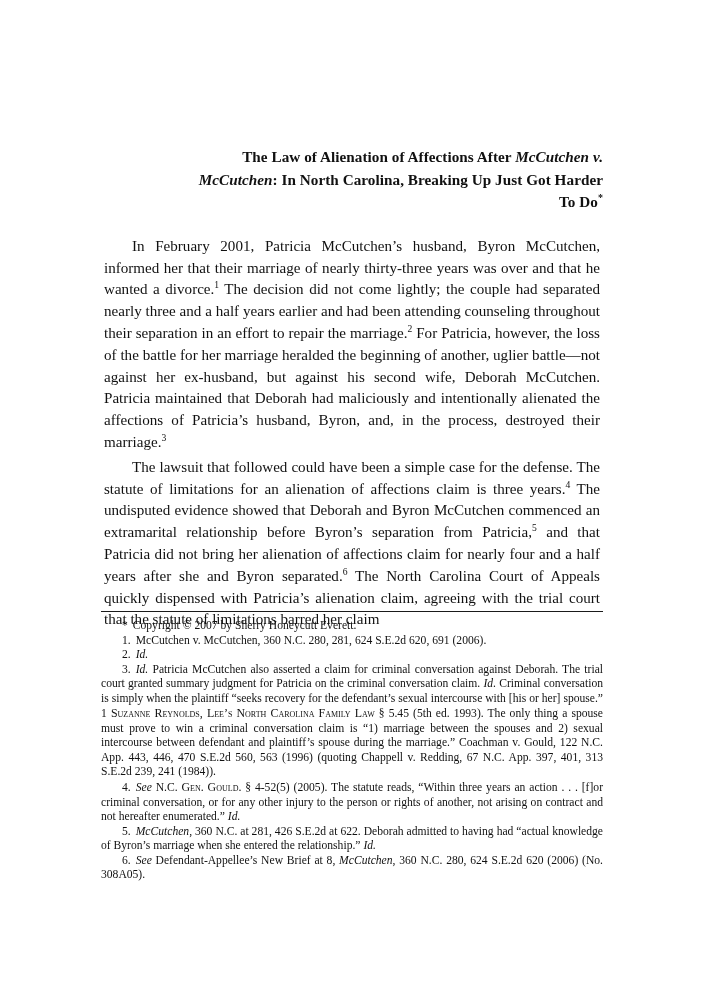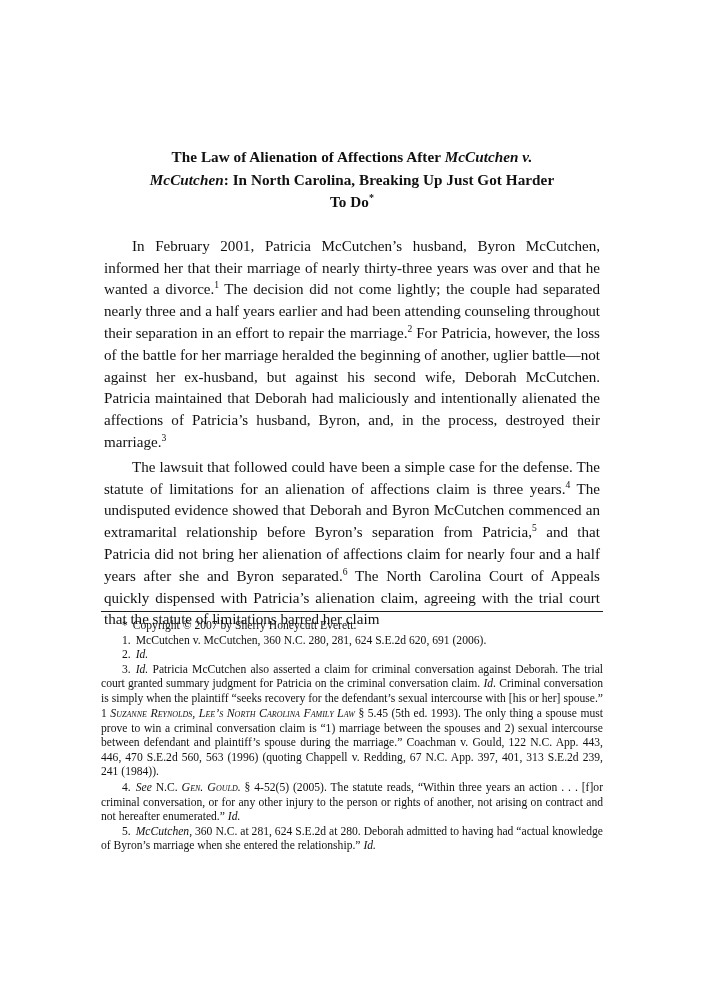--- a/index.html
+++ b/index.html
@@ -21,21 +21,21 @@
     left: 101px;
     top: 146px;
     width: 502px;
   }
 
   
   .article-title {
     font-size: 15.2px;
     font-weight: bold;
     line-height: 22.6px;
-    text-align: center;
+    text-align: right;
     margin: 0 0 0 0;
     letter-spacing: 0.05px;
   }
   .article-title i { font-style: italic; }
   .title-star {
     font-size: 10px;
     vertical-align: super;
     line-height: 0;
   }
 
@@ -82,21 +82,20 @@
     text-indent: 21px;
     hyphens: none;
   }
   .fn-item i { font-style: italic; font-family: Liberation Serif, serif; }
   .fn-num {
     font-style: normal;
   }
   .sc {
     font-variant: small-caps;
     font-size: 11.9px;
-    font-style: italic;
   }
   .fn-sep { display: inline-block; width: 5px; }
 </style>
 </head>
 <body>
 
 <div class="page">
 
   <div class="content">
 
@@ -116,16 +115,17 @@
   </div>
 
   <div class="fn-rule"></div>
 
   <div class="footnotes">
       <p class="fn-item"><span class="fn-num">*</span><span class="fn-sep"></span><span>Copyright © 2007 by Sherry Honeycutt Everett.</span></p>
       <p class="fn-item"><span class="fn-num">1.</span><span class="fn-sep"></span><span>McCutchen v. McCutchen, 360 N.C. 280, 281, 624 S.E.2d 620, 691 (2006).</span></p>
       <p class="fn-item"><span class="fn-num">2.</span><span class="fn-sep"></span><i>Id.</i></p>
       <p class="fn-item"><span class="fn-num">3.</span><span class="fn-sep"></span><i>Id.</i><span>  Patricia McCutchen also asserted a claim for criminal conversation against Deborah.  The trial court granted summary judgment for Patricia on the criminal conversation claim. </span><i>Id.</i><span>  Criminal conversation is simply when the plaintiff “seeks recovery for the defendant’s sexual intercourse with [his or her] spouse.”  1 </span><span class="sc">Suzanne Reynolds, Lee’s North Carolina Family Law</span><span> § 5.45 (5th ed. 1993).  The only thing a spouse must prove to win a criminal conversation claim is “1) marriage between the spouses and 2) sexual intercourse between defendant and plaintiff’s spouse during the marriage.”  Coachman v. Gould, 122 N.C. App. 443, 446, 470 S.E.2d 560, 563 (1996) (quoting Chappell v. Redding, 67 N.C. App. 397, 401, 313 S.E.2d 239, 241 (1984)).</span></p>
       <p class="fn-item"><span class="fn-num">4.</span><span class="fn-sep"></span><i>See</i><span> N.C. </span><span class="sc">Gen. Gould.</span><span> § 4-52(5) (2005).  The statute reads, “Within three years an action . . . [f]or criminal conversation, or for any other injury to the person or rights of another, not arising on contract and not hereafter enumerated.”  </span><i>Id.</i></p>
-      <p class="fn-item"><span class="fn-num">5.</span><span class="fn-sep"></span><i>McCutchen</i><span>, 360 N.C. at 281, 624 S.E.2d at 280.  Deborah admitted to having had “actual knowledge of Byron’s marriage when she entered the relationship.”  </span><i>Id.</i></p>
+      <p class="fn-item"><span class="fn-num">5.</span><span class="fn-sep"></span><i>McCutchen</i><span>, 360 N.C. at 281, 426 S.E.2d at 622.  Deborah admitted to having had “actual knowledge of Byron’s marriage when she entered the relationship.”  </span><i>Id.</i></p>
+      <p class="fn-item"><span class="fn-num">6.</span><span class="fn-sep"></span><i>See</i><span> Defendant-Appellee’s New Brief at 8, </span><i>McCutchen</i><span>, 360 N.C. 280, 624 S.E.2d 620 (2006) (No. 308A05).</span></p>
     </div>
 
 </div>
 
 </body></html>

